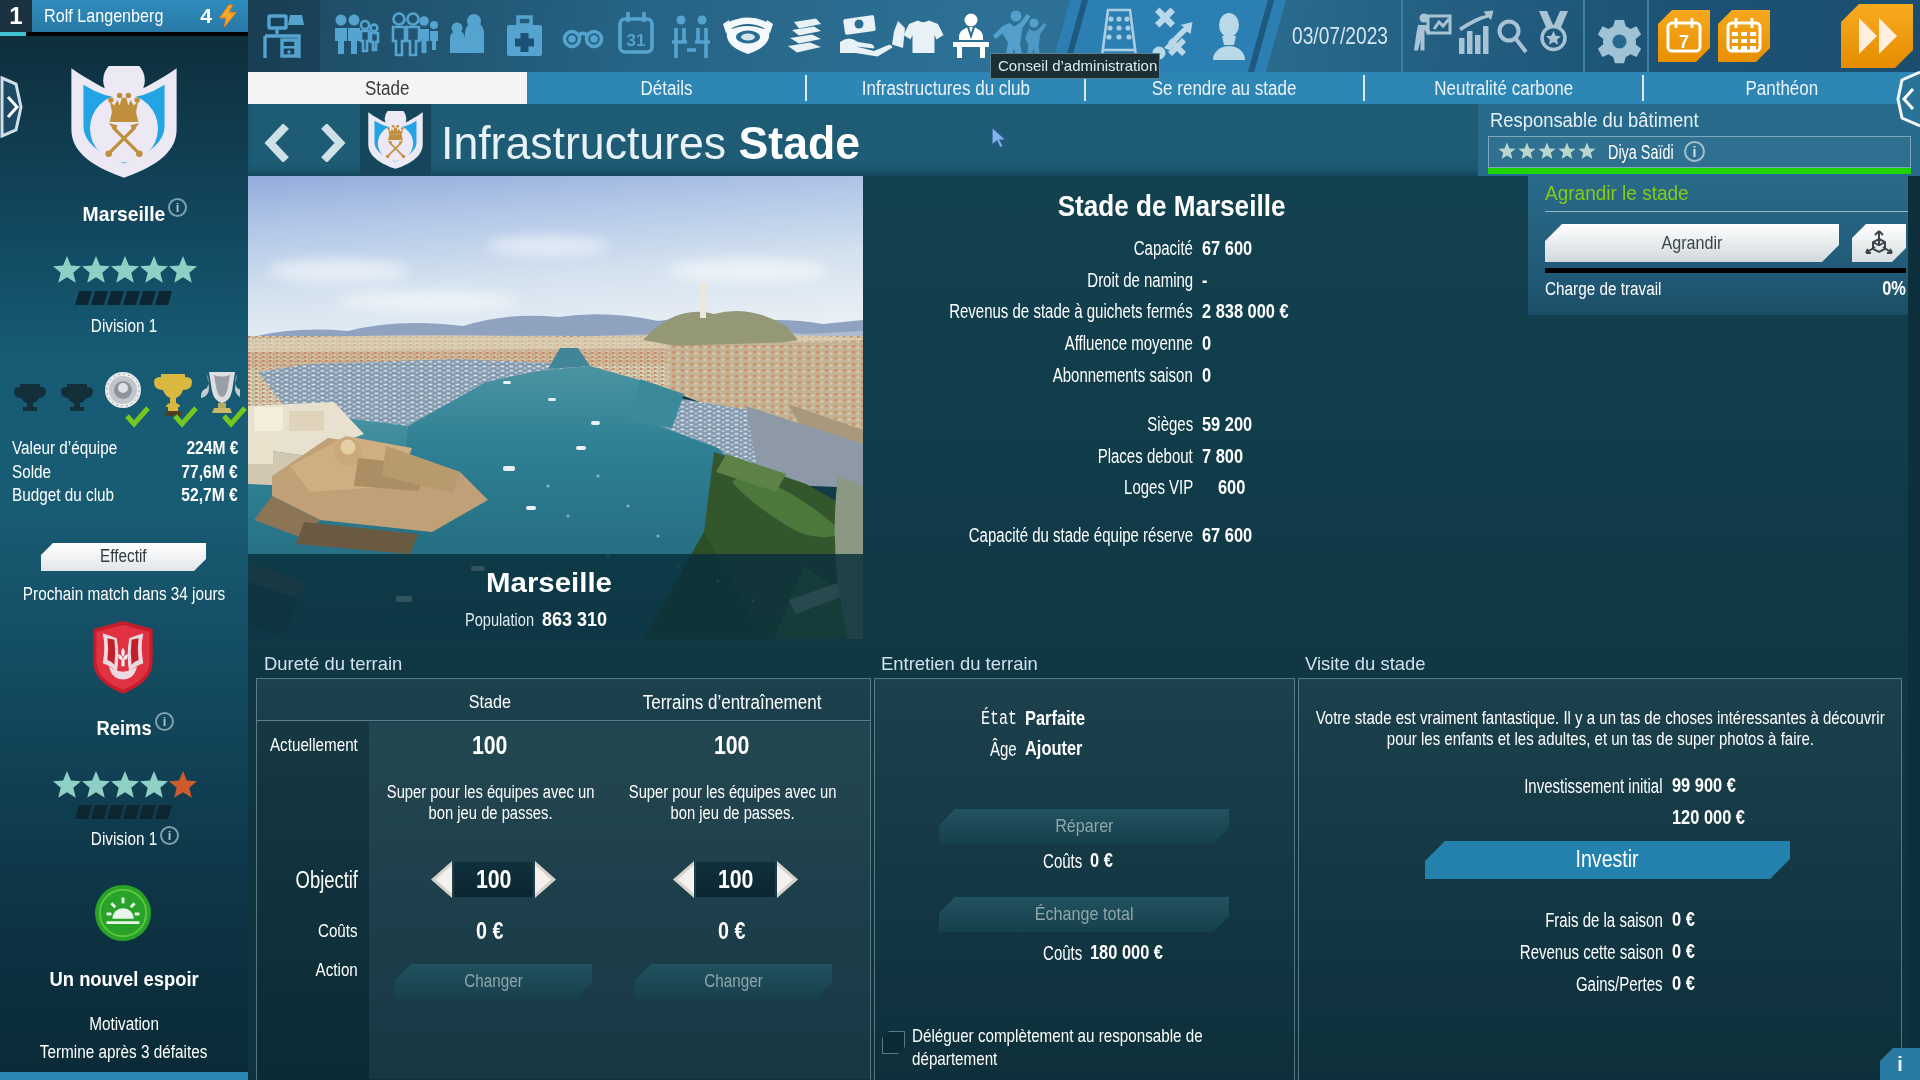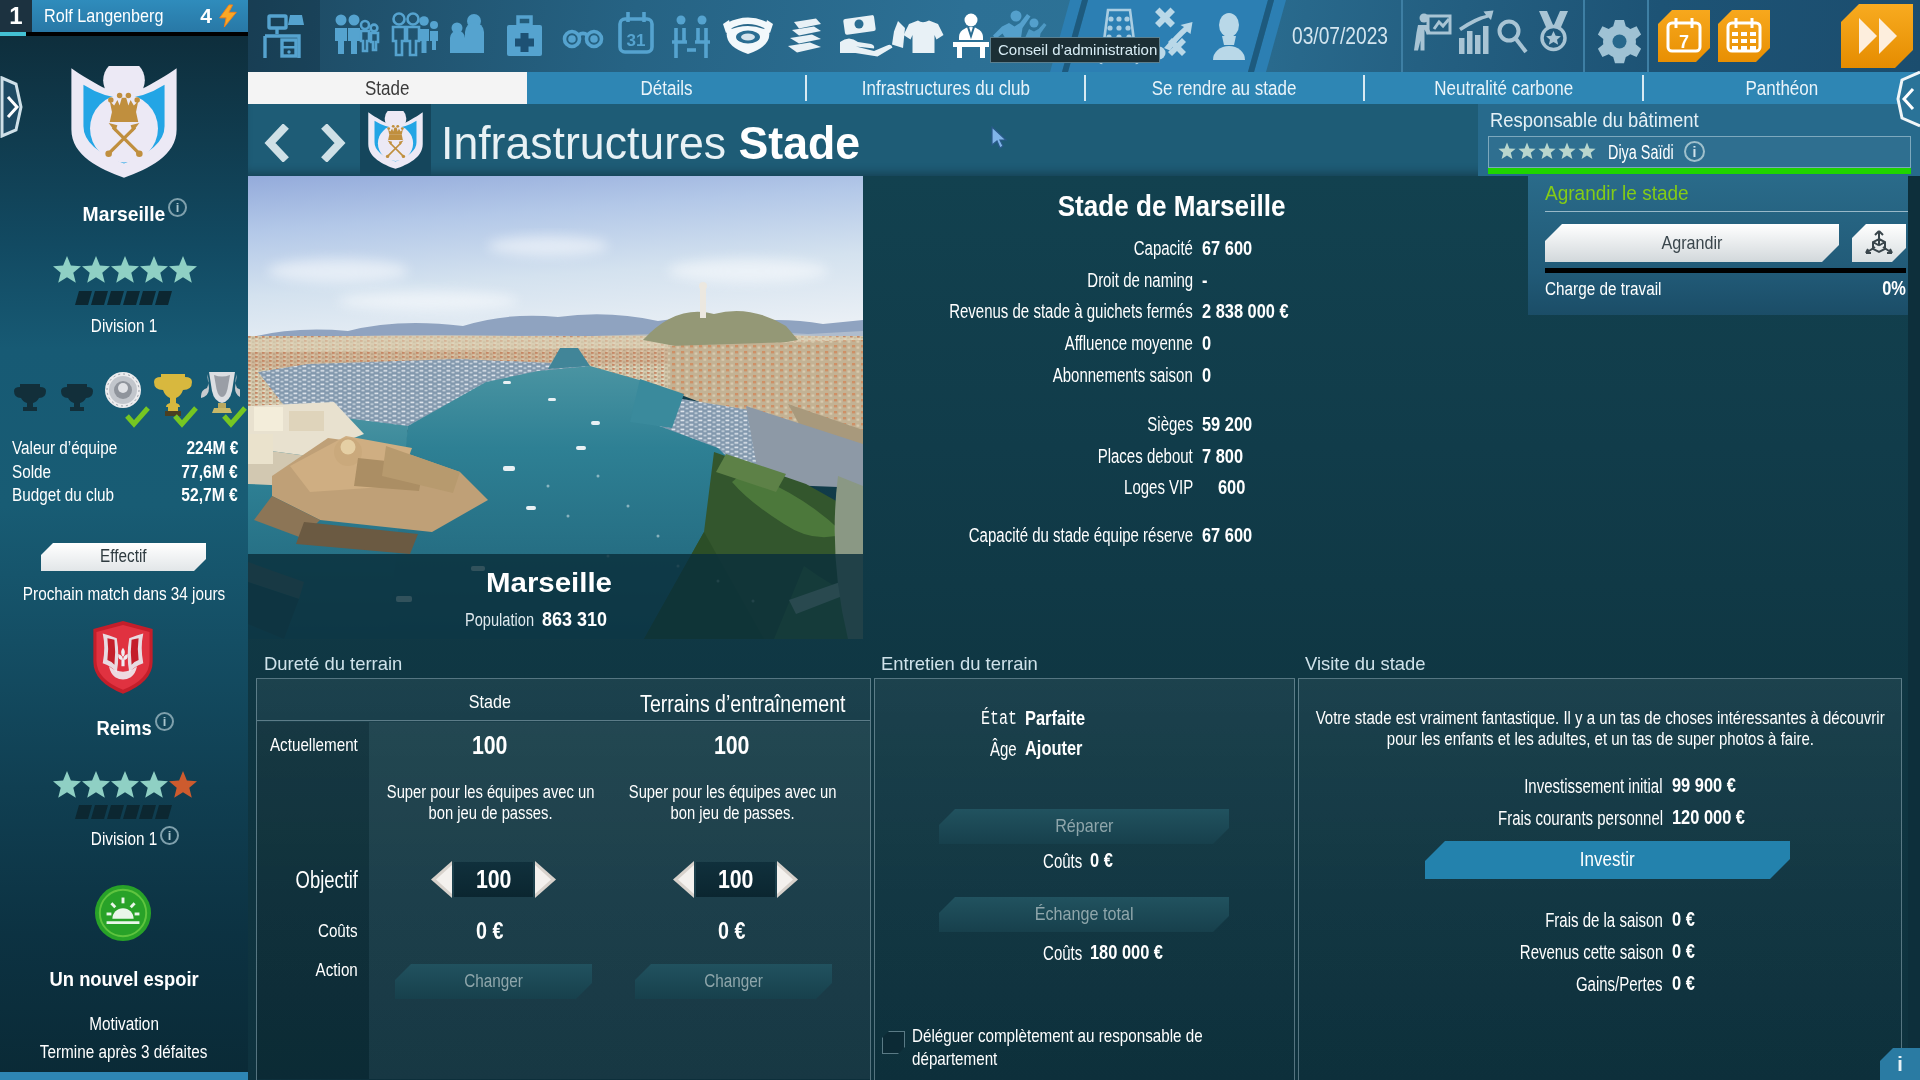--- a/index.html
+++ b/index.html
@@ -646,21 +646,21 @@
   <div class="abs" style="left:1545px;top:268px;width:361px;height:5px;background:#000;"></div>
   <div class="abs" style="left:1545px;top:278px;color:#fff;font-size:18px;line-height:22px;"><span class="cond">Charge de travail</span></div>
   <div class="abs" style="left:1806px;top:277px;width:100px;text-align:right;color:#fff;font-size:20px;font-weight:bold;"><span class="vr">0%</span></div>
 
   <div class="abs paneltitle" style="left:264px;top:653px;"><span class="cond" style="transform:scaleX(0.97);">Dureté du terrain</span></div>
   <div class="abs pbox" style="left:256px;top:678px;width:615px;height:402px;"></div>
   <div class="abs" style="left:257px;top:722px;width:112px;height:357px;background:rgba(0,0,0,0.10);"></div>
   <div class="abs" style="left:369px;top:722px;width:501px;height:357px;background:rgba(255,255,255,0.045);"></div>
   <div class="abs" style="left:257px;top:720px;width:613px;height:1px;background:rgba(173,200,210,0.45);"></div>
   <div class="abs" style="left:380px;top:691px;width:220px;text-align:center;color:#fff;font-size:19px;"><span class="nc" style="transform:scaleX(0.85);">Stade</span></div>
-  <div class="abs" style="left:622px;top:691px;width:220px;text-align:center;color:#fff;font-size:23px;"><span class="nc" style="transform:scaleX(0.85);">Terrains d’entraînement</span></div>
+  <div class="abs" style="left:622px;top:691px;width:220px;text-align:center;color:#fff;font-size:20px;"><span class="nc" style="transform:scaleX(0.85);">Terrains d’entraînement</span></div>
   <div class="abs rlbl" style="left:158px;top:733px;width:200px;font-size:19px;"><span class="nr" style="transform:scaleX(0.8);">Actuellement</span></div>
   <div class="abs" style="left:380px;top:730px;width:220px;text-align:center;color:#fff;font-size:26px;font-weight:bold;"><span class="vc">100</span></div>
   <div class="abs" style="left:622px;top:730px;width:220px;text-align:center;color:#fff;font-size:26px;font-weight:bold;"><span class="vc">100</span></div>
   <div class="abs" style="left:361px;top:782px;width:260px;text-align:center;color:#fff;font-size:18px;line-height:21px;"><span class="condc" style="transform:scaleX(0.82);">Super pour les équipes avec un</span><br><span class="condc" style="transform:scaleX(0.82);">bon jeu de passes.</span></div>
   <div class="abs" style="left:603px;top:782px;width:260px;text-align:center;color:#fff;font-size:18px;line-height:21px;"><span class="condc" style="transform:scaleX(0.82);">Super pour les équipes avec un</span><br><span class="condc" style="transform:scaleX(0.82);">bon jeu de passes.</span></div>
   <div class="abs rlbl" style="left:158px;top:868px;width:200px;font-size:23px;"><span class="nr" style="transform:scaleX(0.8);">Objectif</span></div>
   <div class="abs rlbl" style="left:158px;top:919px;width:200px;font-size:19px;"><span class="nr" style="transform:scaleX(0.8);">Coûts</span></div>
   <div class="abs rlbl" style="left:158px;top:958px;width:200px;font-size:19px;"><span class="nr" style="transform:scaleX(0.8);">Action</span></div>
   <div class="abs" style="left:454px;top:862px;width:79px;height:35px;background:linear-gradient(180deg,#10303c,#0b2630);"></div>
   <div class="abs" style="left:454px;top:862px;width:79px;height:35px;text-align:center;color:#fff;font-size:26px;font-weight:bold;line-height:35px;"><span class="vc">100</span></div>
@@ -700,27 +700,26 @@
   <div class="abs rlbl" style="left:882px;top:941px;width:200px;"><span class="nr">Coûts</span></div>
   <div class="abs lval" style="left:1090px;top:940px;"><span class="v">180 000 €</span></div>
   <div class="abs" style="left:882px;top:1031px;width:23px;height:23px;background:#0c2a35;border:1px solid #5a7a85;clip-path:polygon(7px 0,100% 0,100% calc(100% - 7px),calc(100% - 7px) 100%,0 100%,0 7px);"></div>
   <div class="abs" style="left:912px;top:1024px;width:400px;color:#fff;font-size:19px;line-height:23px;"><span class="cond" style="transform:scaleX(0.8);">Déléguer complètement au responsable de</span><br><span class="cond" style="transform:scaleX(0.8);">département</span></div>
 
   <div class="abs paneltitle" style="left:1305px;top:653px;"><span class="cond" style="transform:scaleX(0.97);">Visite du stade</span></div>
   <div class="abs pbox" style="left:1298px;top:678px;width:604px;height:402px;"></div>
   <div class="abs" style="left:1200px;top:707px;width:800px;text-align:center;color:#fff;font-size:19px;line-height:21px;"><span class="condc" style="transform:scaleX(0.79);">Votre stade est vraiment fantastique. Il y a un tas de choses intéressantes à découvrir</span><br><span class="condc" style="transform:scaleX(0.79);">pour les enfants et les adultes, et un tas de super photos à faire.</span></div>
   <div class="abs rlbl" style="left:1263px;top:774px;width:400px;"><span class="nr">Investissement initial</span></div>
   <div class="abs lval" style="left:1672px;top:773px;"><span class="v">99 900 €</span></div>
-  <div class="abs rlbl" style="left:1263px;top:806px;width:400px;"><span class="nr">Frais courants personnel</span></div>
   <div class="abs lval" style="left:1672px;top:805px;"><span class="v">120 000 €</span></div>
-  <div class="abs" style="left:1425px;top:841px;width:365px;height:38px;background:#2382ad;clip-path:polygon(20px 0,100% 0,100% calc(100% - 20px),calc(100% - 20px) 100%,0 100%,0 20px);color:#fff;font-size:20px;text-align:center;line-height:37px;"><span class="condc">Investir</span></div>
+  <div class="abs" style="left:1425px;top:841px;width:365px;height:38px;background:#2382ad;clip-path:polygon(20px 0,100% 0,100% calc(100% - 20px),calc(100% - 20px) 100%,0 100%,0 20px);color:#fff;font-size:23px;text-align:center;line-height:37px;"><span class="condc">Investir</span></div>
   <div class="abs rlbl" style="left:1263px;top:908px;width:400px;"><span class="nr">Frais de la saison</span></div>
   <div class="abs lval" style="left:1672px;top:907px;"><span class="v">0 €</span></div>
   <div class="abs rlbl" style="left:1263px;top:940px;width:400px;"><span class="nr">Revenus cette saison</span></div>
   <div class="abs lval" style="left:1672px;top:939px;"><span class="v">0 €</span></div>
   <div class="abs rlbl" style="left:1263px;top:972px;width:400px;"><span class="nr">Gains/Pertes</span></div>
   <div class="abs lval" style="left:1672px;top:971px;"><span class="v">0 €</span></div>
-  <div class="abs" style="left:990px;top:37px;width:170px;height:26px;background:#1c2f35;border:1px solid #5a7f8f;color:#d8ecf4;font-size:15px;line-height:24px;padding-left:7px;white-space:nowrap;">Conseil d’administration</div>
+  <div class="abs" style="left:990px;top:53px;width:170px;height:26px;background:#1c2f35;border:1px solid #5a7f8f;color:#d8ecf4;font-size:15px;line-height:24px;padding-left:7px;white-space:nowrap;">Conseil d’administration</div>
   <svg class="abs" style="left:990px;top:126px;" width="20" height="24" viewBox="0 0 20 24">
     <path d="M2 1 L2 19 L7 15 L10 22 L13 20 L10 14 L16 14 Z" fill="#7fb4e8" stroke="#2a5a8a" stroke-width="1.2"></path>
   </svg>
   <div class="abs" style="left:1880px;top:1048px;width:40px;height:32px;background:#2a7ba3;clip-path:polygon(13px 0,100% 0,100% 100%,0 100%,0 13px);color:#e8f2f6;font-weight:bold;font-size:20px;text-align:center;line-height:32px;">i</div>
 </div>
 
 </body></html>

